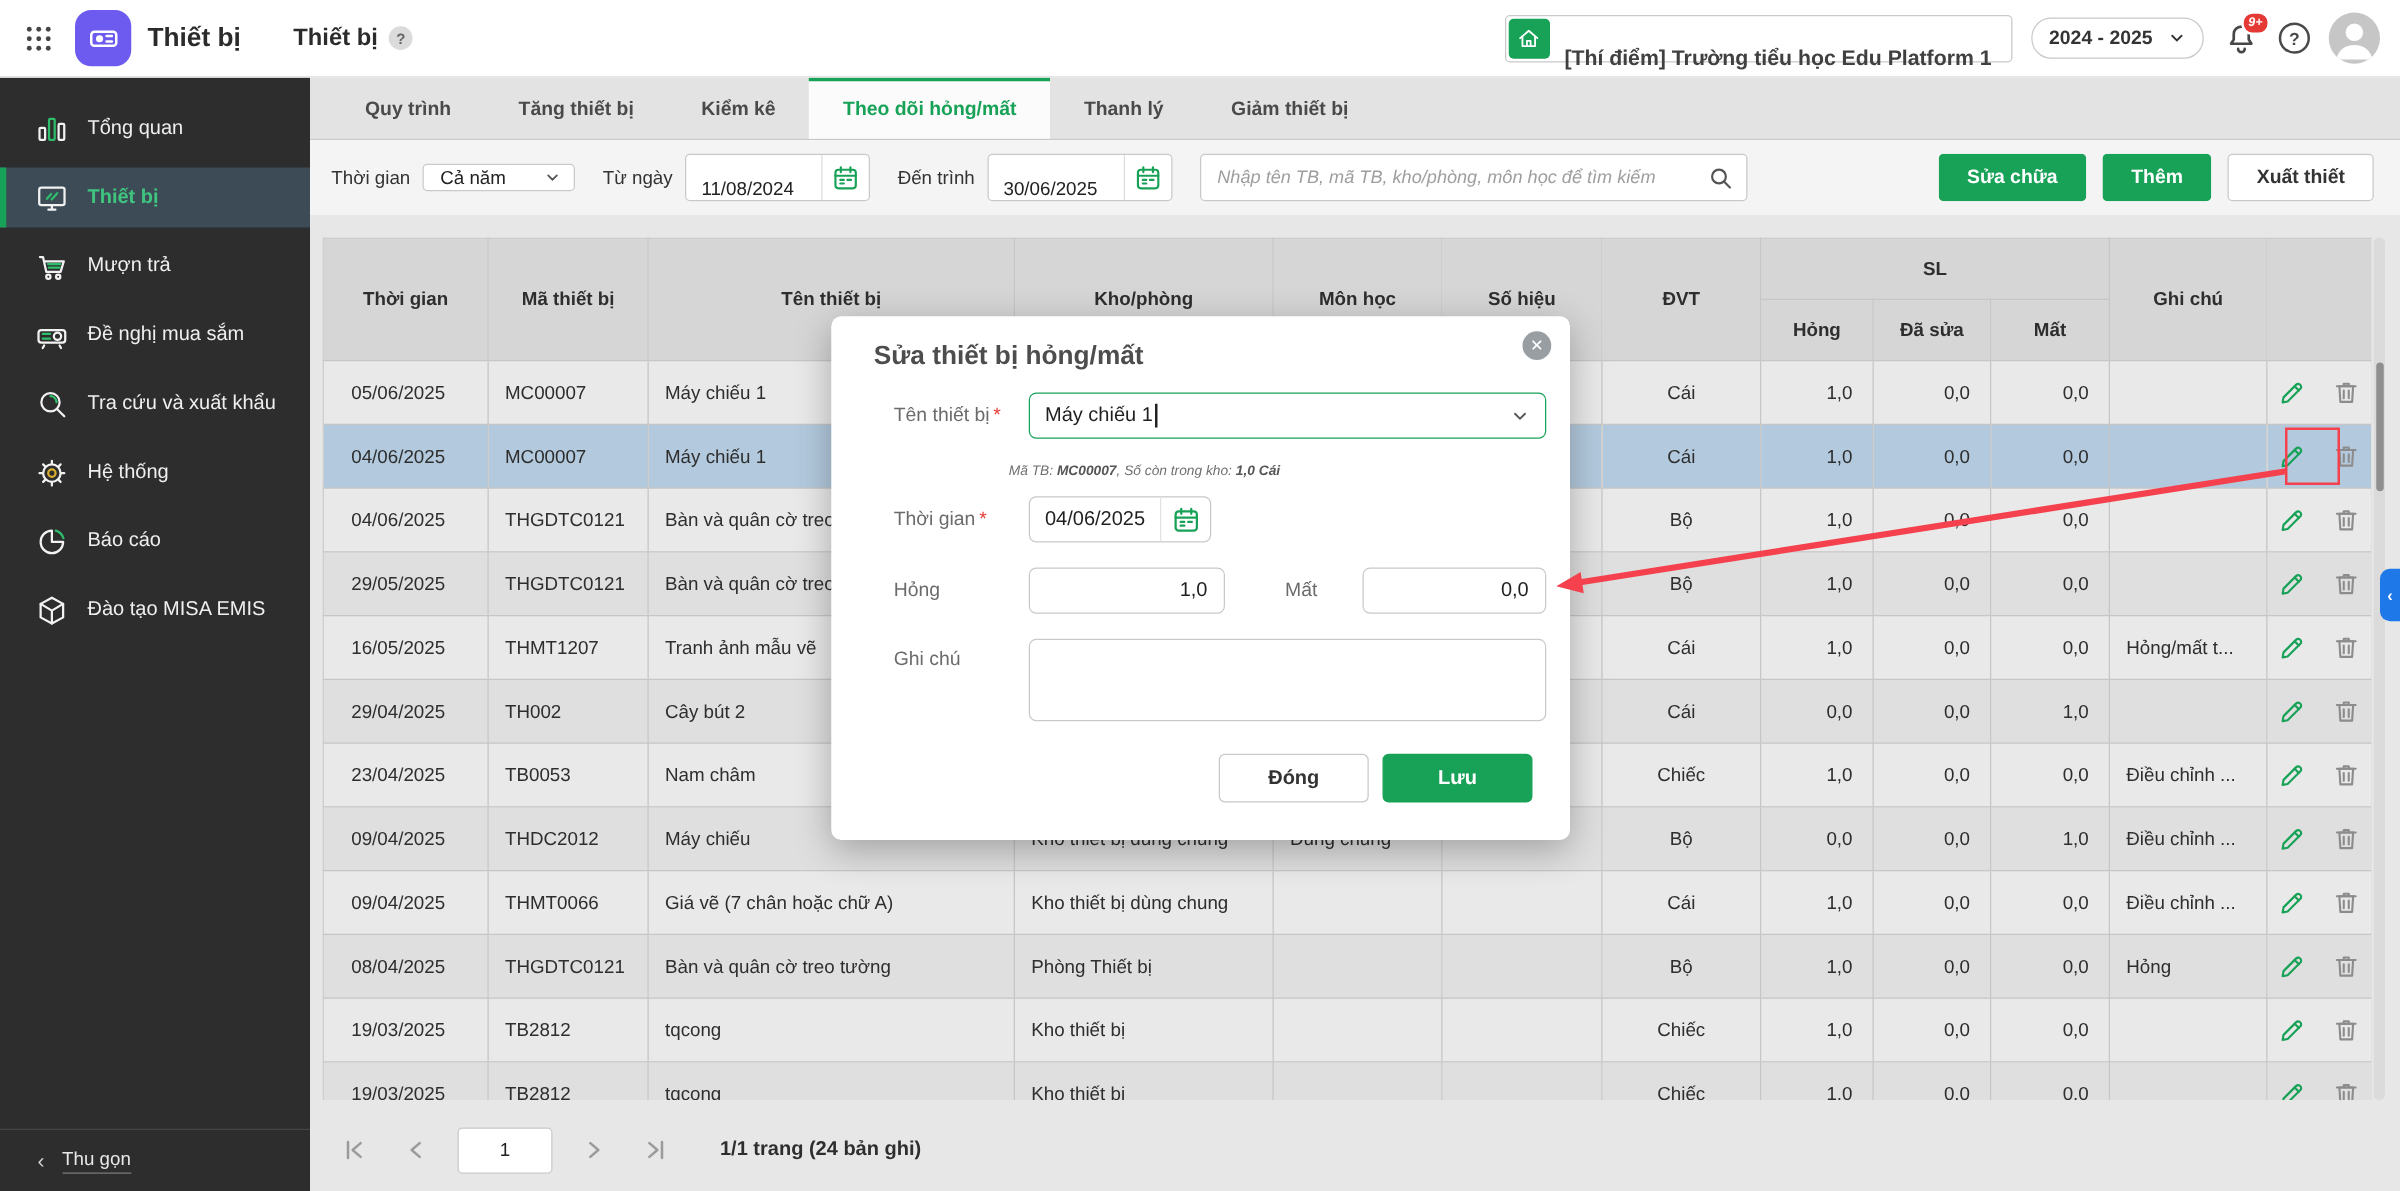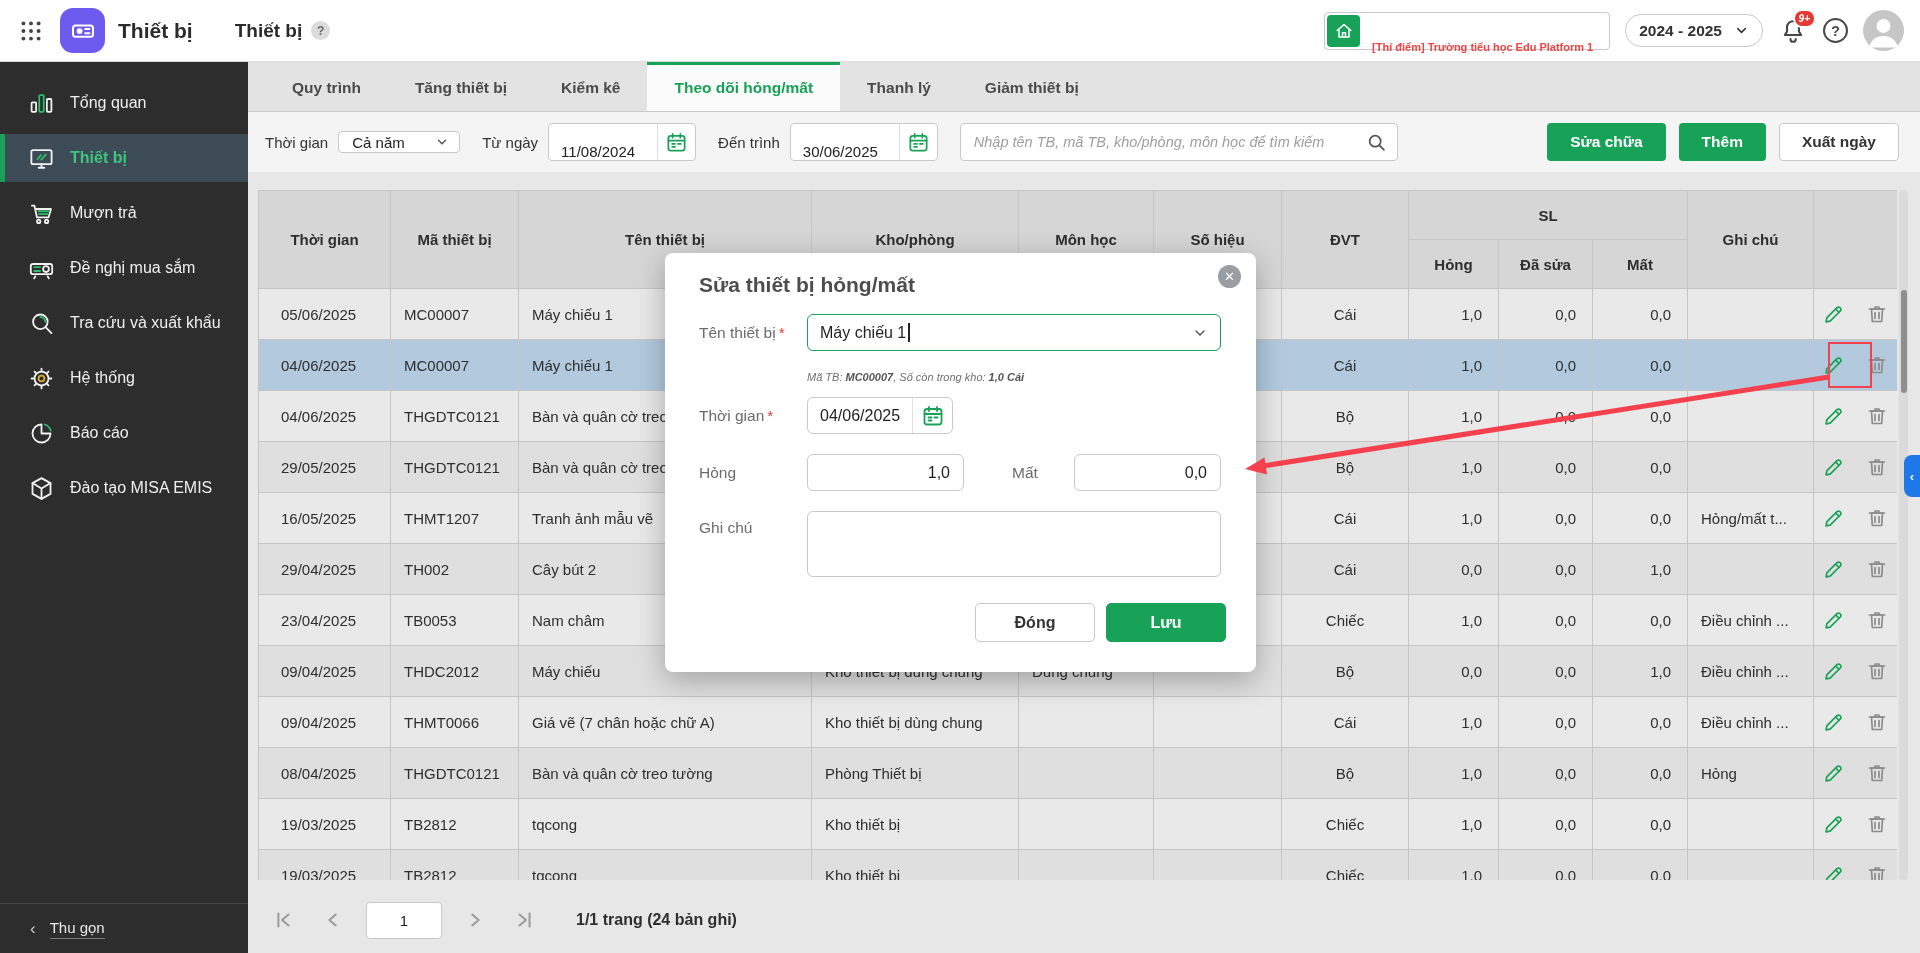--- a/index.html
+++ b/index.html
@@ -15,21 +15,21 @@
               display:flex; align-items:center; justify-content:center; }
   .app-name { margin-left:13px; font-size:21px; font-weight:bold; color:#2B2B2B; }
   .page-title { margin-left:42px; font-size:19px; font-weight:bold; color:#2B2B2B; }
   .help-badge { margin-left:9px; width:19px; height:19px; border-radius:50%; background:#DBDBDB;
                 color:#666; font-size:12px; font-weight:bold; display:flex; align-items:center; justify-content:center; }
   .topbar-right { margin-left:auto; margin-right:16px; display:flex; align-items:center; gap:15px; }
   .school-box { height:38px; border:1px solid #C9C9C9; border-radius:4px; background:#fff;
                 display:flex; align-items:center; padding:2px; cursor:pointer; }
   .school-home { width:33px; height:32px; background:#18A257; border-radius:4px;
                  display:flex; align-items:center; justify-content:center; }
-  .school-name { padding:0 14px 0 12px; font-size:11px; color:#ef4444; font-weight:bold;margin-top:32px; }
+  .school-name { padding:0 14px 0 12px; font-size:17px; color:#404040; font-weight:bold;margin-top:32px; }
   .year-box { height:33px; border:1px solid #C9C9C9; border-radius:16px; background:#fff;
               display:flex; align-items:center; gap:12px; padding:0 13px; cursor:pointer; }
   .year-label { font-size:15.5px; color:#333; font-weight:bold; }
   .bell-wrap { position:relative; width:30px; height:30px; cursor:pointer; }
   .bell-badge { position:absolute; top:-7px; right:-8px; background:#E53935; color:#fff;
                 font-size:10px; font-weight:bold; font-style:italic; padding:2px 4px; border-radius:9px; border:2px solid #fff; }
   .help-circle { width:25px; height:25px; border:2px solid #4A4A4A; border-radius:50%; color:#4A4A4A;
                  font-size:14px; font-weight:bold; display:flex; align-items:center; justify-content:center; cursor:pointer; }
   .avatar { width:41px; height:41px; border-radius:50%; background:#C6C6C6; overflow:hidden; cursor:pointer; }
 
@@ -104,21 +104,21 @@
   .pg-box { width:76px; height:37px; background:#fff; border:1px solid #C9C9C9; border-radius:4px; margin:0 8px; }
   .pg-box input { width:100%; height:100%; border:none; outline:none; text-align:center; font-size:15px; color:#222; background:transparent; }
   .pg-info { margin-left:26px; font-size:16px; color:#2E2E2E; font-weight:bold; }
 
   
   .modal { position:absolute; left:665px; top:253px; width:591px; height:419px; background:#fff; border-radius:8px;
            box-shadow:0 8px 30px rgba(0,0,0,.28); z-index:40; padding:20px 34px; }
   .modal-title { font-size:21px; font-weight:bold; color:#4D4D4D; }
   .modal-close { position:absolute; right:15px; top:12px; width:23px; height:23px; border-radius:50%; background:#999EA3;
                  color:#fff; font-size:13px; font-weight:bold; display:flex; align-items:center; justify-content:center; cursor:pointer; }
-  .form-row { position:absolute; left:34px; display:flex; align-items:center; }
+  .form-row { position:absolute; left:50px; display:flex; align-items:center; }
   .form-label { width:108px; font-size:15.5px; color:#6B6B6B; flex:0 0 108px; }
   .req { color:#E53935; margin-left:3px; }
   .dev-select { width:414px; height:37px; border:1.5px solid #18A257; border-radius:6px; display:flex; align-items:center;
                 padding:0 12px; font-size:16px; color:#1F1F1F; cursor:pointer; background:#fff; }
   .caret-bar { display:inline-block; width:1.5px; height:19px; background:#222; margin-left:2px; }
   .dev-select .chev { margin-left:auto; }
   .helper { position:absolute; left:142px; top:118px; font-size:11px; font-style:italic; color:#707070; }
   .helper b { color:#555; }
   .m-date { height:37px; border:1px solid #C9C9C9; border-radius:6px; display:flex; align-items:center; background:#fff; cursor:pointer; }
   .m-date-text { padding:0 12px; font-size:16px; color:#1F1F1F; }
@@ -321,21 +321,21 @@
     <div class="search-box">
       <input type="text" placeholder="Nhập tên TB, mã TB, kho/phòng, môn học để tìm kiếm" style="">
       <svg viewBox="0 0 24 24" width="21" height="21" fill="none" stroke="#555" stroke-width="2" stroke-linecap="round">
           <circle cx="10.5" cy="10.5" r="6.3"></circle>
           <path d="M15.3 15.3L20.5 20.5"></path>
         </svg>
     </div>
     <div class="filter-actions">
       <button class="btn btn-green">Sửa chữa</button>
       <button class="btn btn-green">Thêm</button>
-      <button class="btn btn-white">Xuất ngày</button>
+      <button class="btn btn-white">Xuất thiết</button>
     </div>
   </div>
 
   <div class="table-wrap">
     <table class="devices">
       <colgroup>
         <col style="width:132px">
           <col style="width:128px">
           <col style="width:293px">
           <col style="width:207px">

